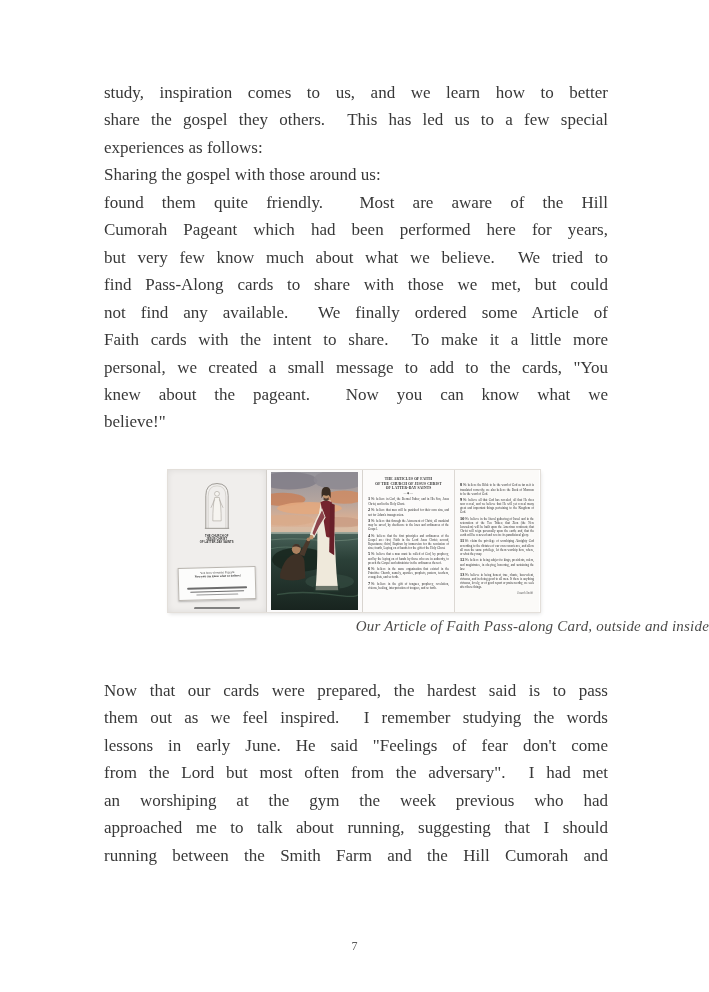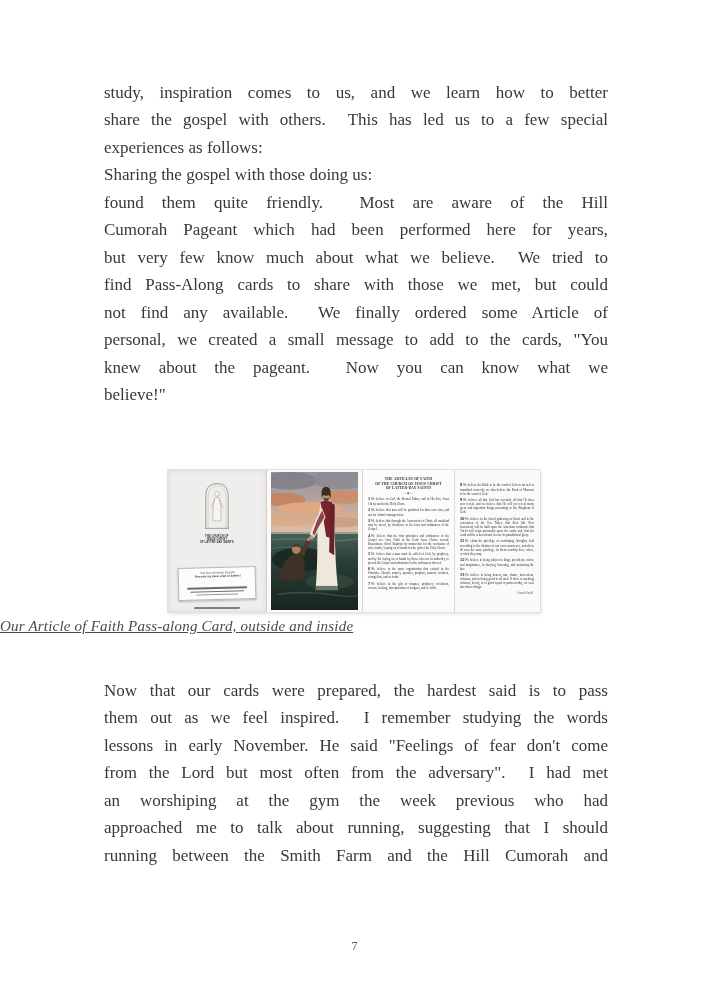--- a/index.html
+++ b/index.html
@@ -40,41 +40,42 @@
   
   .art-inner{padding:7px 5px 0 5px;}
   .art-title{text-align:center;font-size:7.2px;line-height:1.25;color:#2f2f2f;
         letter-spacing:.3px;font-weight:bold;}
   .art-divider{text-align:center;font-size:6px;color:#555;line-height:1.4;letter-spacing:1px;}
   .article{font-size:6.2px;line-height:1.28;color:#333;text-align:justify;margin-top:2.6px;}
   .art-num{font-size:8.6px;font-weight:bold;padding-right:1.5px;color:#222;}
   .attribution{text-align:right;font-style:italic;font-size:6px;color:#555;margin-top:4px;
         padding-right:2px;}
 
-  .caption{position:absolute;left:0;top:618px;width:709px;text-align:left;
-        font-style:italic;font-size:15px;color:#4c4b49;letter-spacing:.2px;text-decoration:underline;}
+  .caption{position:absolute;left:0;top:618px;width:709px;text-align:right;
+        font-style:italic;font-size:15px;color:#4c4b49;letter-spacing:.2px;}
   .page-number{position:absolute;left:0;top:939px;width:709px;text-align:center;
         font-size:12px;color:#5a5a5a;}
 </style>
 </head>
 <body>
 
 <div class="page">
 
   <div class="text-block block1">
 
   <div class="bline">study, inspiration comes to us, and we learn how to better</div>
-      <div class="bline">share the gospel with others.  This has led us to a few special</div>
+      <div class="bline">share the gospel they others.  This has led us to a few special</div>
       <div class="bline nj">experiences as follows:</div>
-      <div class="bline nj">Sharing the gospel with those doing us:</div>
+      <div class="bline nj">Sharing the gospel with those around us:</div>
       <div class="bline">found them quite friendly.  Most are aware of the Hill</div>
       <div class="bline">Cumorah Pageant which had been performed here for years,</div>
       <div class="bline">but very few know much about what we believe.  We tried to</div>
       <div class="bline">find Pass-Along cards to share with those we met, but could</div>
       <div class="bline">not find any available.  We finally ordered some Article of</div>
+      <div class="bline">Faith cards with the intent to share.  To make it a little more</div>
       <div class="bline">personal, we created a small message to add to the cards, "You</div>
       <div class="bline">knew about the pageant.  Now you can know what we</div>
       <div class="bline nj">believe!"</div>
     </div>
 
   <div class="figure-strip">
 
     <div class="panel panel-back">
       <svg class="arch-wrap" viewBox="0 0 40 60">
         <path d="M8,55 L8,20 Q8,7 20,7 Q32,7 32,20 L32,55" fill="none" stroke="#8f8b86" stroke-width="0.9"></path>
@@ -210,21 +211,21 @@
       </div>
     </div>
   </div>
 
   <div class="caption">Our Article of Faith Pass-along Card, outside and inside</div>
 
   <div class="text-block block2">
 
   <div class="bline">Now that our cards were prepared, the hardest said is to pass</div>
       <div class="bline">them out as we feel inspired.  I remember studying the words</div>
-      <div class="bline">lessons in early November. He said "Feelings of fear don't come</div>
+      <div class="bline">lessons in early June. He said "Feelings of fear don't come</div>
       <div class="bline">from the Lord but most often from the adversary".  I had met</div>
       <div class="bline">an worshiping at the gym the week previous who had</div>
       <div class="bline">approached me to talk about running, suggesting that I should</div>
       <div class="bline">running between the Smith Farm and the Hill Cumorah and</div>
     </div>
 
   <div class="page-number">7</div>
 
 </div>
 

